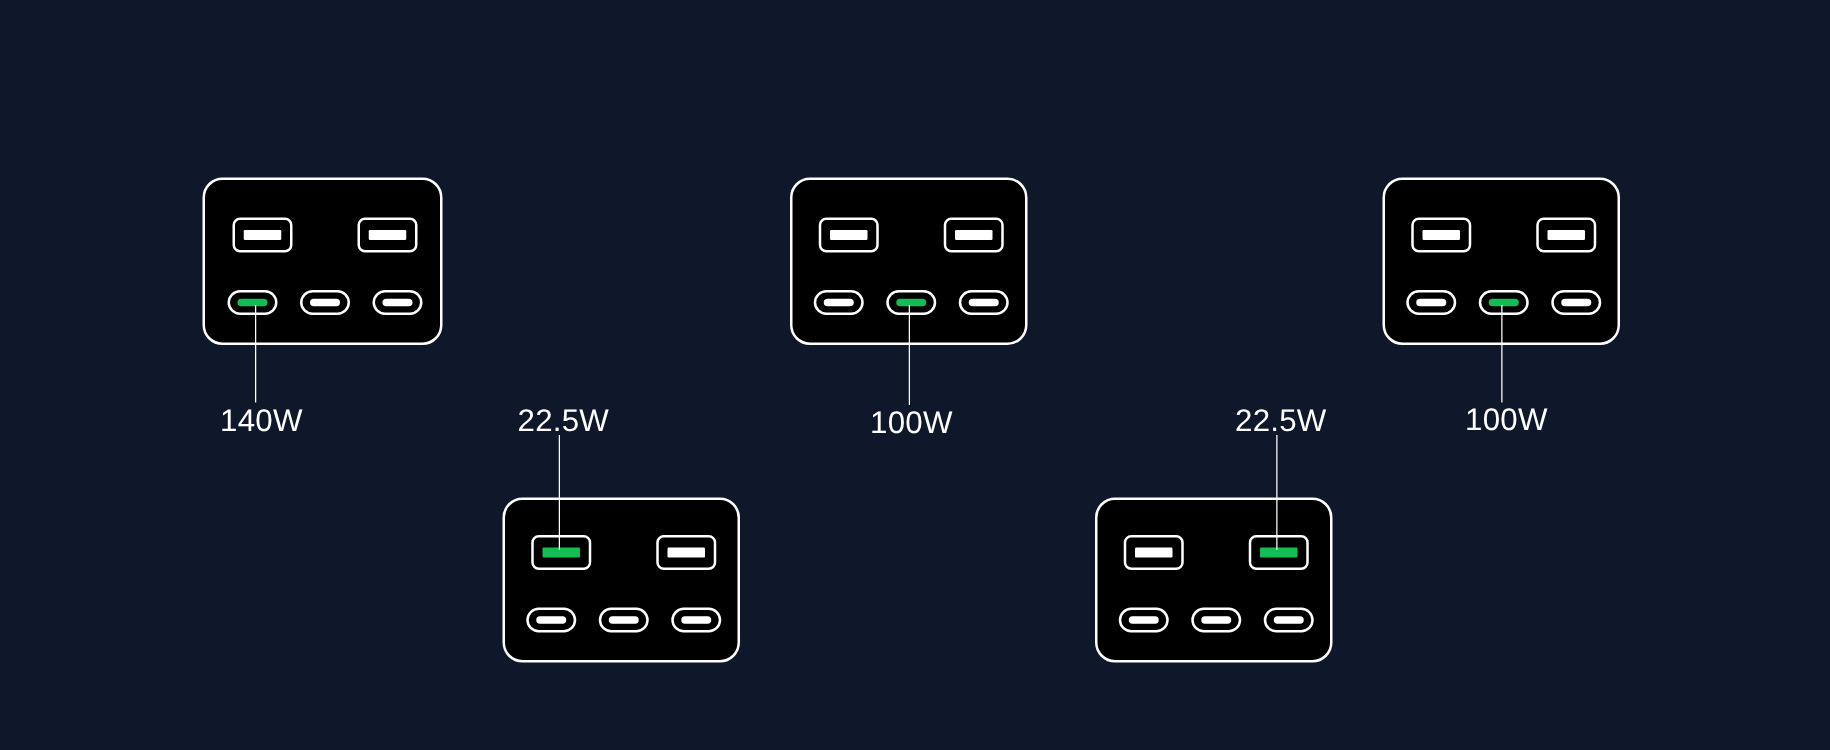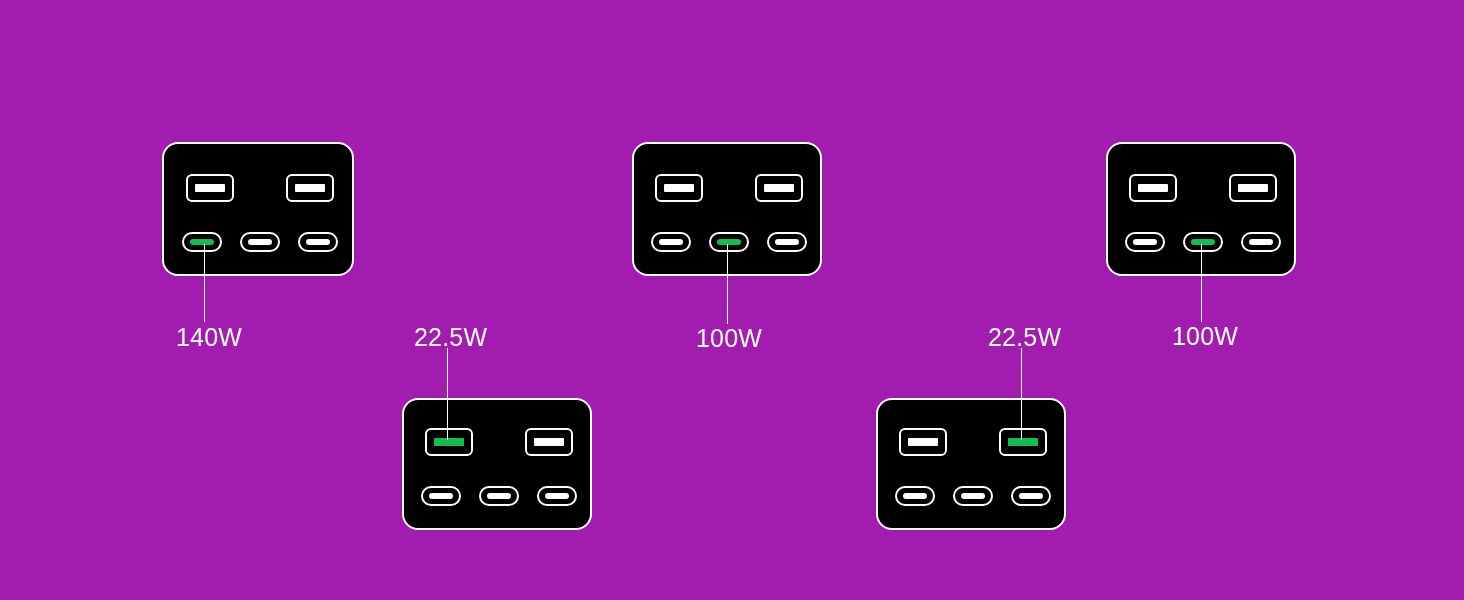--- a/index.html
+++ b/index.html
@@ -7,21 +7,21 @@
     padding: 0;
     background: #000000;
   }
   body {
     font-family: "Liberation Sans", sans-serif;
   }
   #stage {
     position: relative;
     width: 1464px;
     height: 600px;
-    background: #a21caf;
+    background: #0f172a;
     overflow: hidden;
   }
 
   
   .device {
     position: absolute;
     box-sizing: border-box;
     border: 2px solid #ffffff;
     border-radius: 16px;
     background: #000000;

